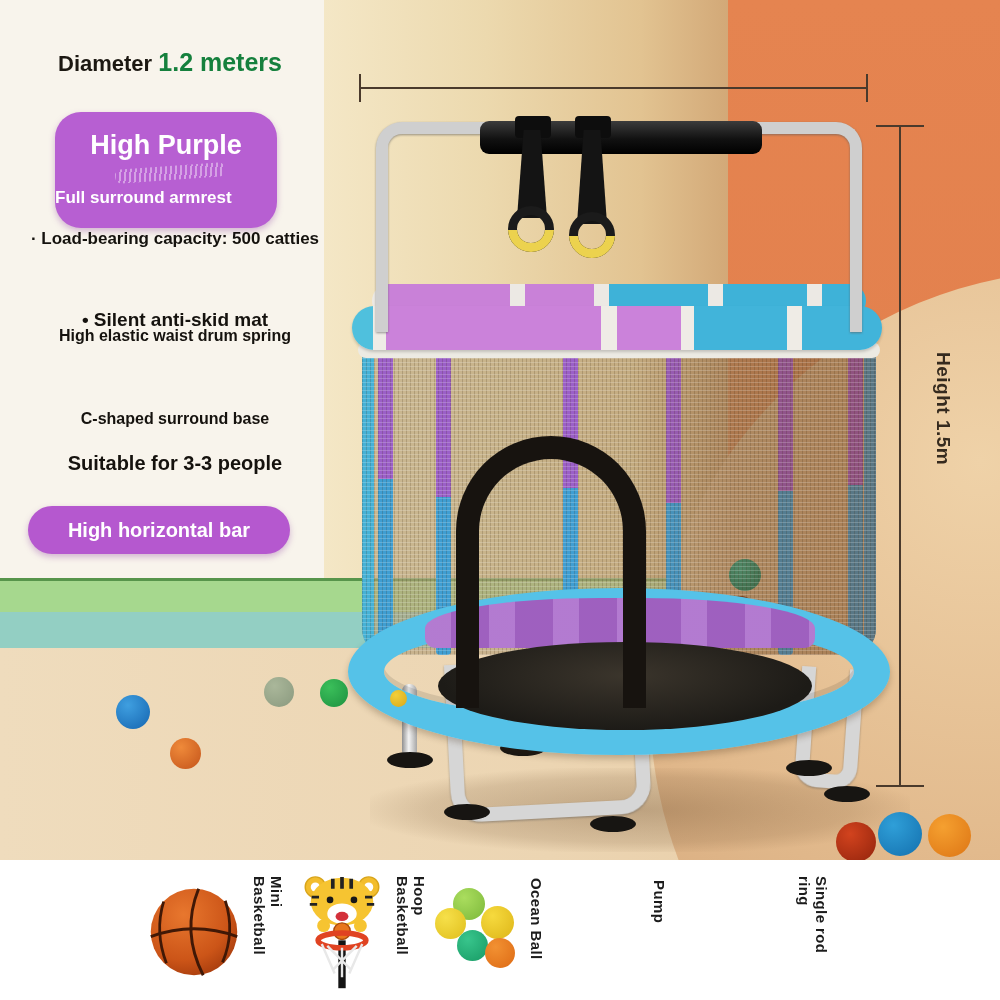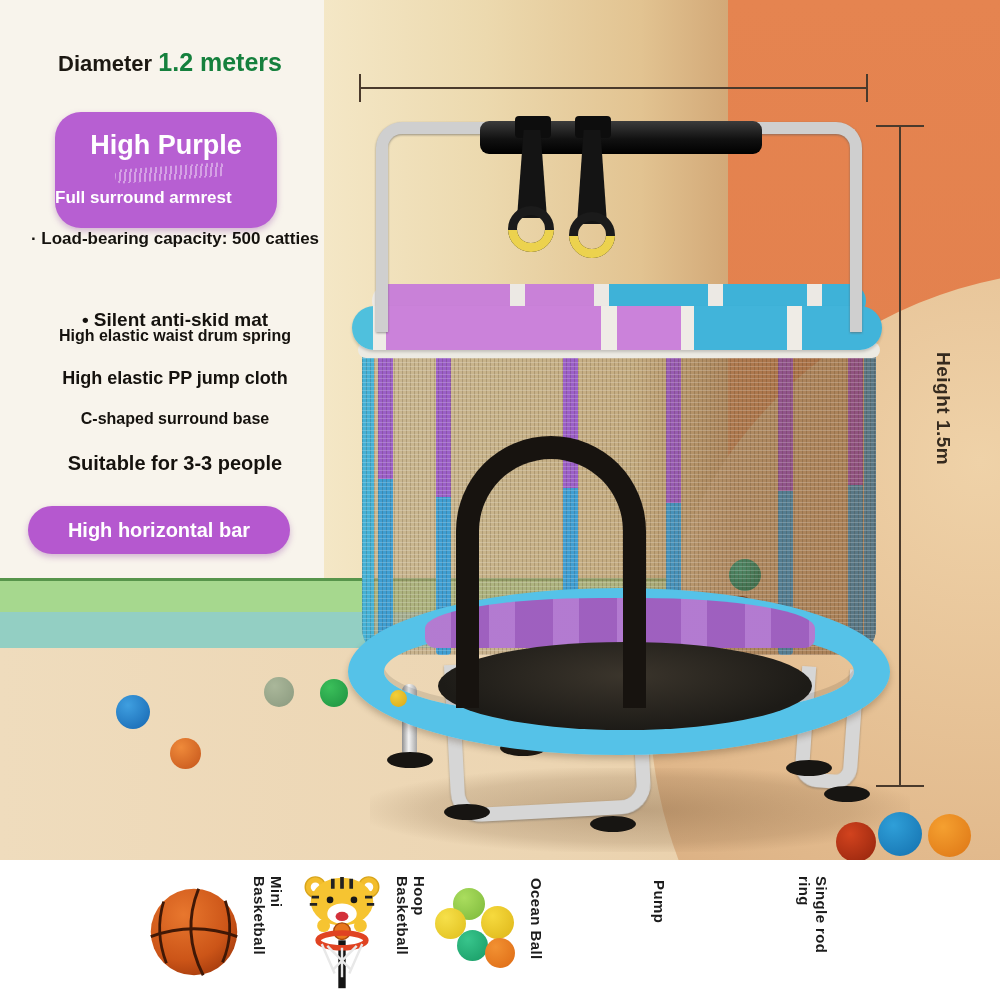--- a/index.html
+++ b/index.html
@@ -189,21 +189,20 @@
 
   <div class="abs badge">
     <div class="badge-title">High Purple</div>
     <div class="scribble" style="left:60px;top:54px;width:110px;transform:rotate(-4deg);"></div>
     <div class="badge-sub">Full surround armrest</div>
   </div>
 
   <div class="feat f0">· Load-bearing capacity: 500 catties</div>
   <div class="feat f1">• Silent anti-skid mat</div>
   <div class="feat f2">High elastic waist drum spring</div>
-  <div class="feat f3">High elastic PP jump cloth</div>
   <div class="feat f4">C-shaped surround base</div>
   <div class="feat f5">Suitable for 3-3 people</div>
 
   <div class="abs cta">High horizontal bar</div>
 
 
   <div class="abs bottom-band">
 
     <svg class="abs" style="left:148px;top:26px;" width="92" height="92" viewBox="0 0 100 100">
       <defs>

